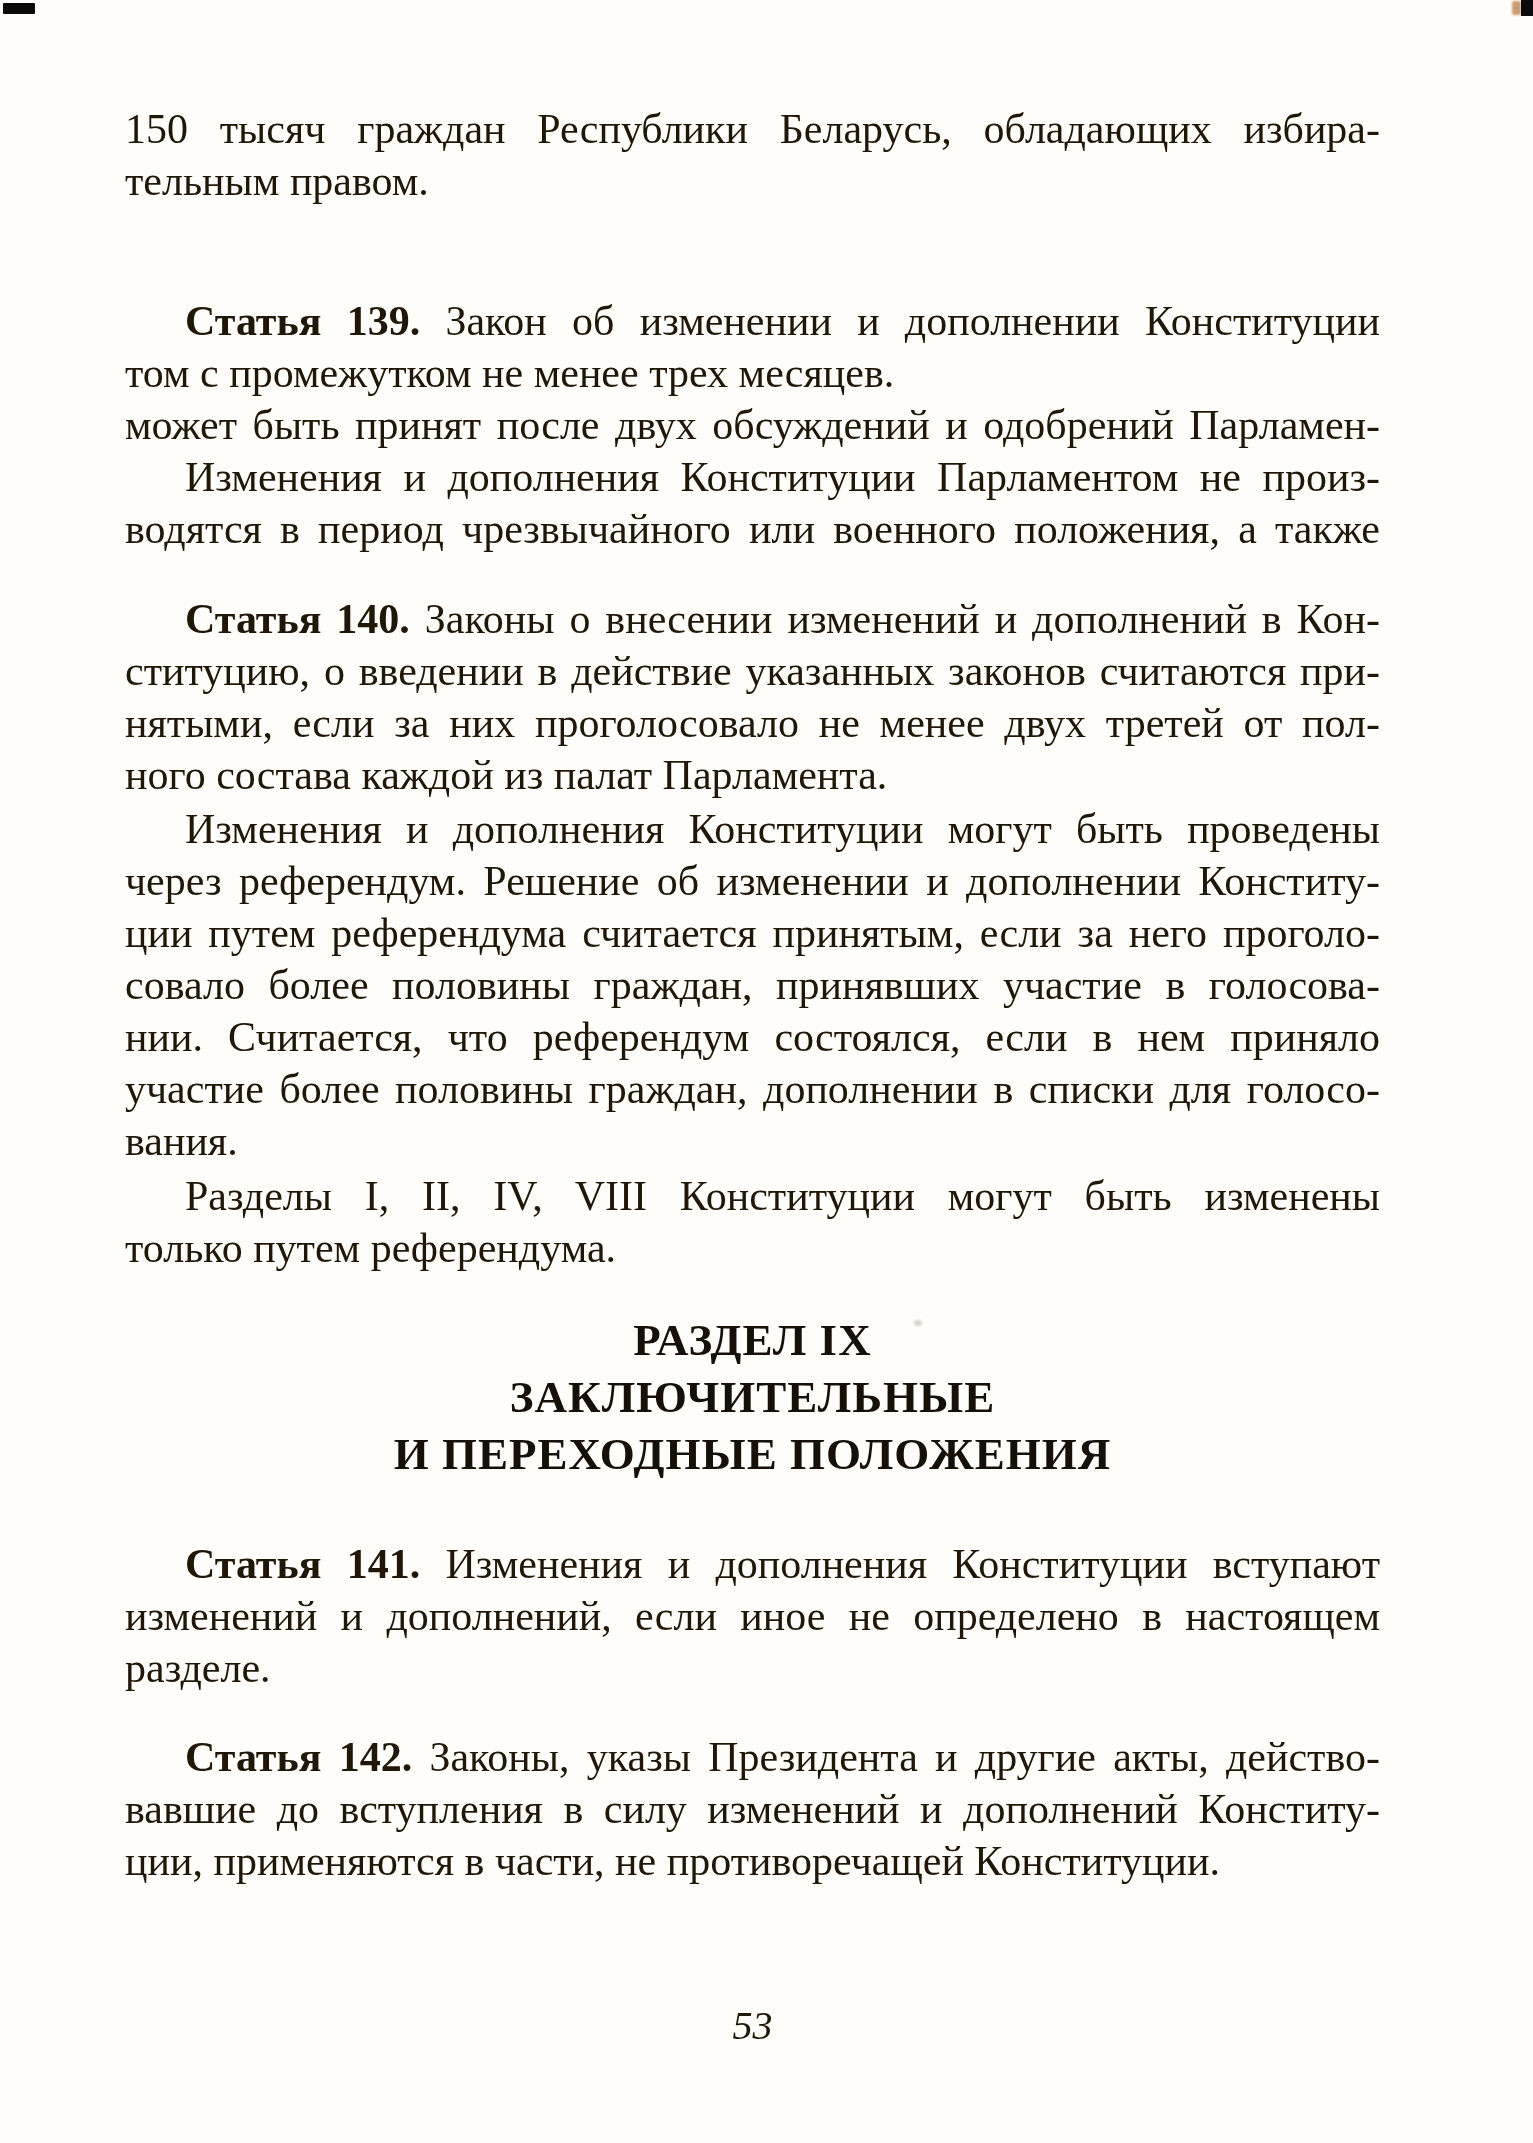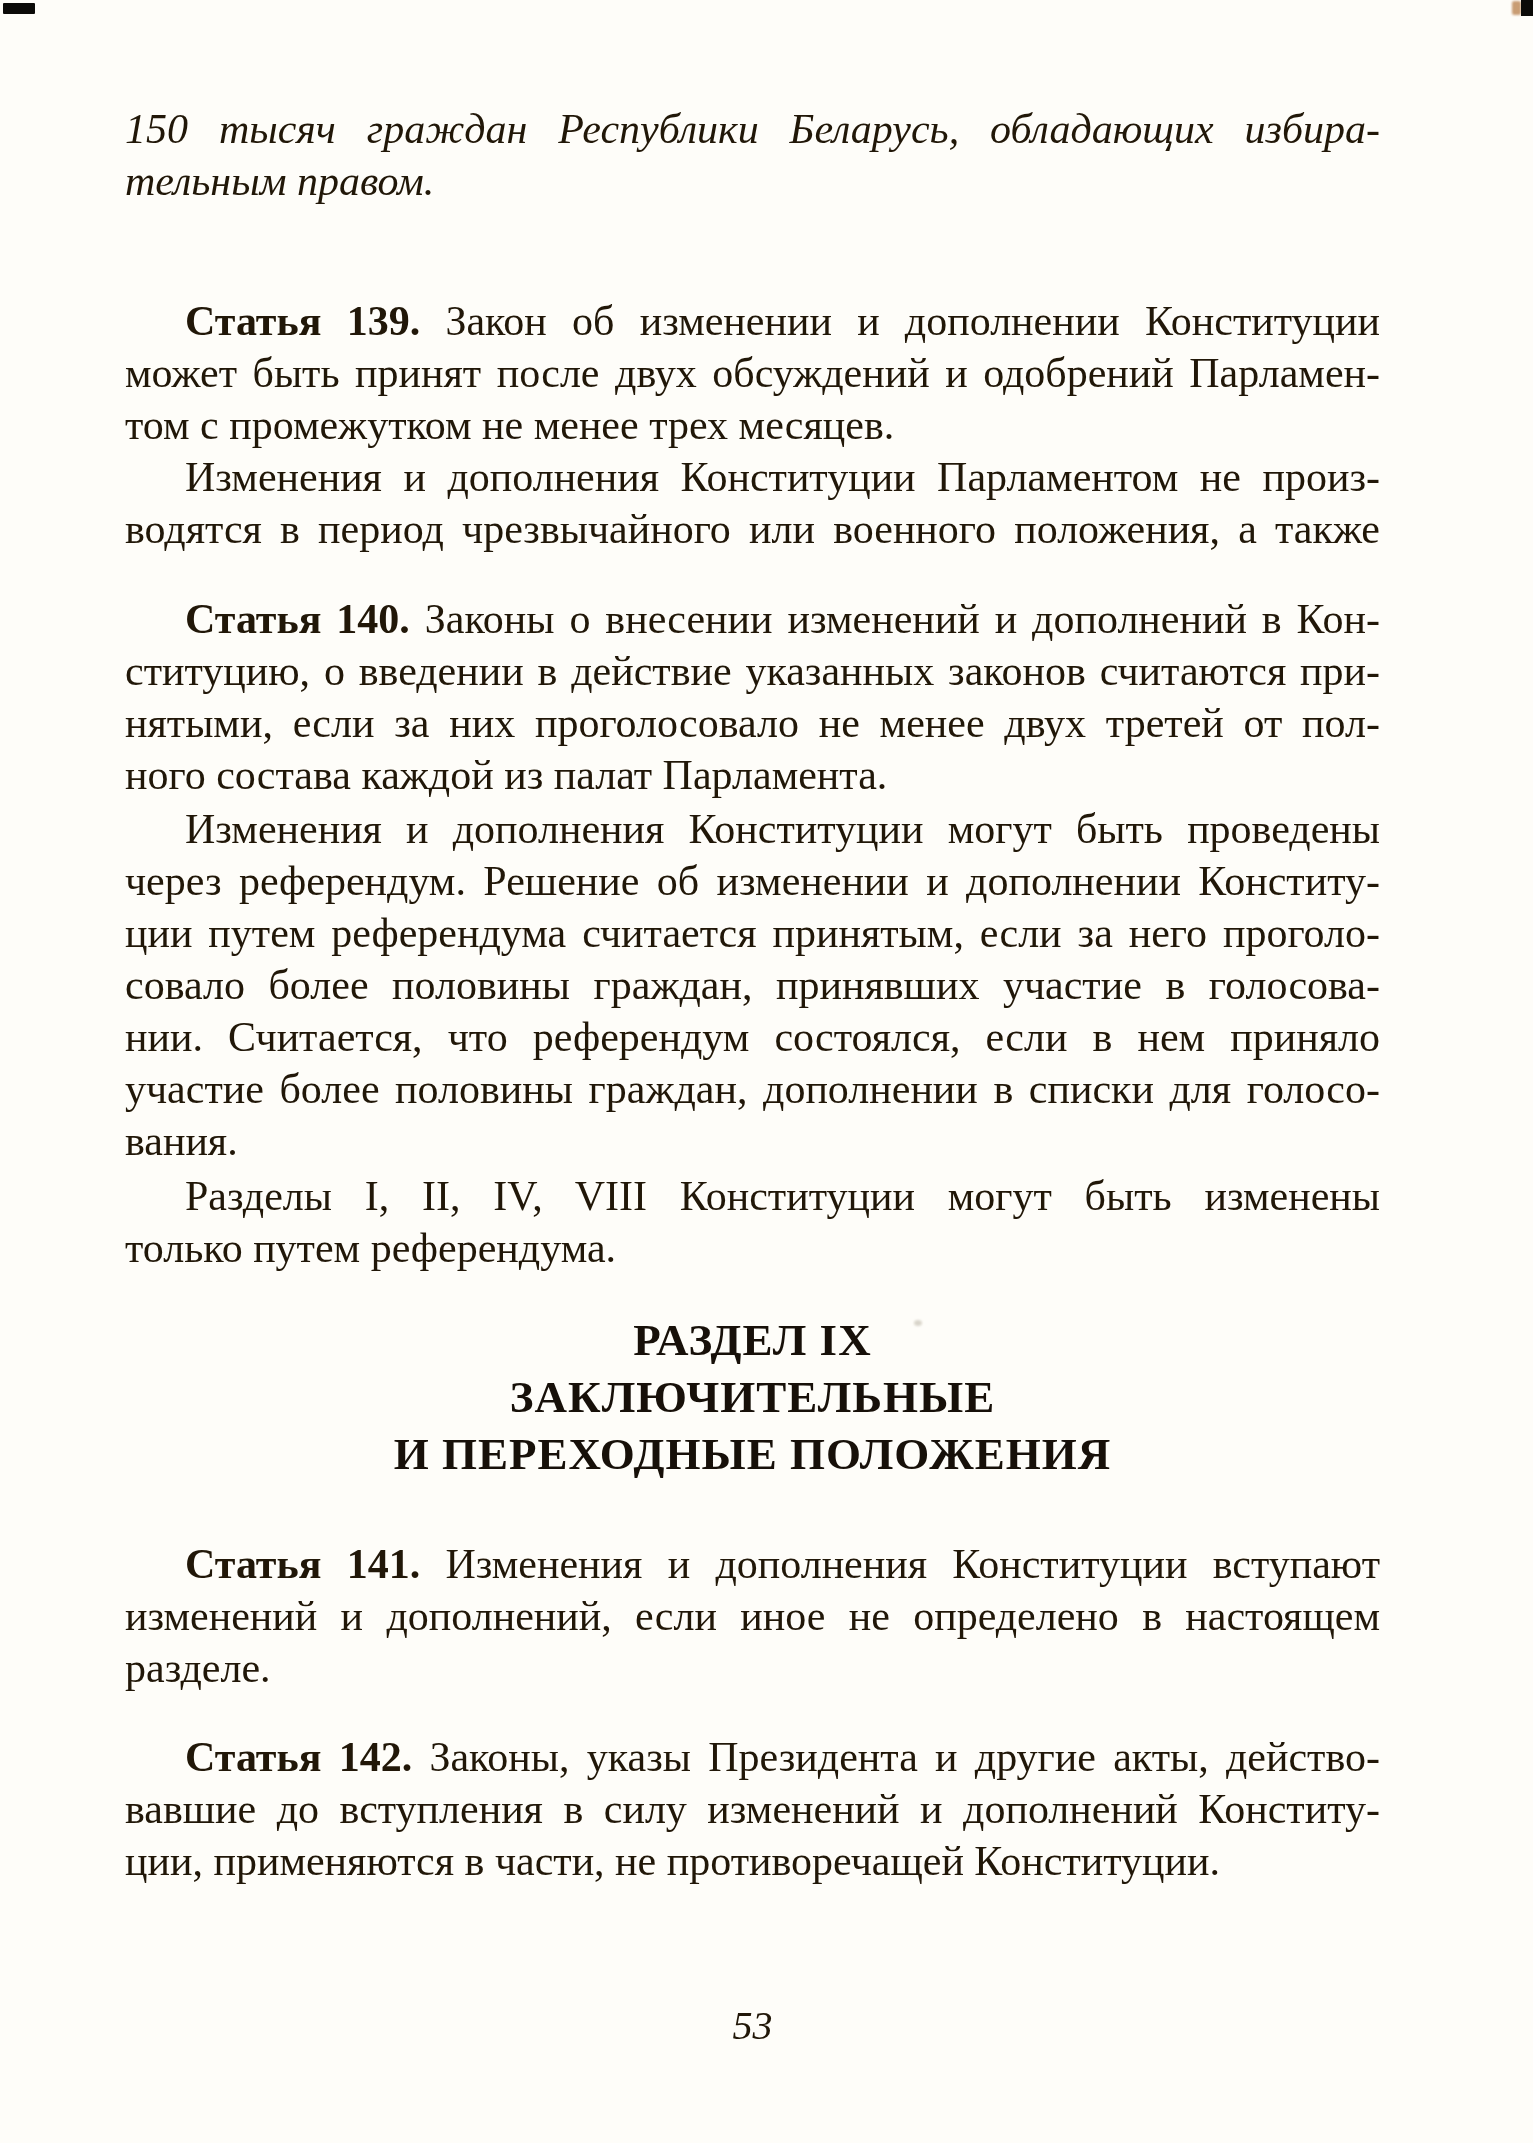--- a/index.html
+++ b/index.html
@@ -70,28 +70,28 @@
 </head>
 <body>
 
 <div class="page">
   <div class="artifact tl" style="background: rgb(11, 10, 8);"></div>
   <div class="artifact tr-smudge" style="background: rgb(201, 157, 116);"></div>
   <div class="artifact tr" style="background: rgb(11, 10, 8);"></div>
   <div class="artifact dot" style="background: rgb(217, 213, 203);"></div>
 
   <div class="text-column">
-      <div class="block body" style="margin-top: 0px; font-style: italic;">
+      <div class="block body" style="margin-top: 0px;">
         <div class="line fill"><span>150 тысяч граждан Республики Беларусь, обладающих избира-</span></div>
         <div class="line"><span>тельным правом.</span></div>
       </div>
       <div class="block body" style="margin-top: 88px;">
         <div class="line fill indent"><span class="b">Статья 139.</span><span> Закон об изменении и дополнении Конституции</span></div>
+        <div class="line"><span>том с промежутком не менее трех месяцев.</span></div>
         <div class="line fill"><span>может быть принят после двух обсуждений и одобрений Парламен-</span></div>
-        <div class="line"><span>том с промежутком не менее трех месяцев.</span></div>
       </div>
       <div class="block body" style="margin-top: 0px;">
         <div class="line fill indent"><span>Изменения и дополнения Конституции Парламентом не произ-</span></div>
         <div class="line fill"><span>водятся в период чрезвычайного или военного положения, а также</span></div>
       </div>
       <div class="block body" style="margin-top: 38px;">
         <div class="line fill indent"><span class="b">Статья 140.</span><span> Законы о внесении изменений и дополнений в Кон-</span></div>
         <div class="line fill"><span>ституцию, о введении в действие указанных законов считаются при-</span></div>
         <div class="line fill"><span>нятыми, если за них проголосовало не менее двух третей от пол-</span></div>
         <div class="line"><span>ного состава каждой из палат Парламента.</span></div>

